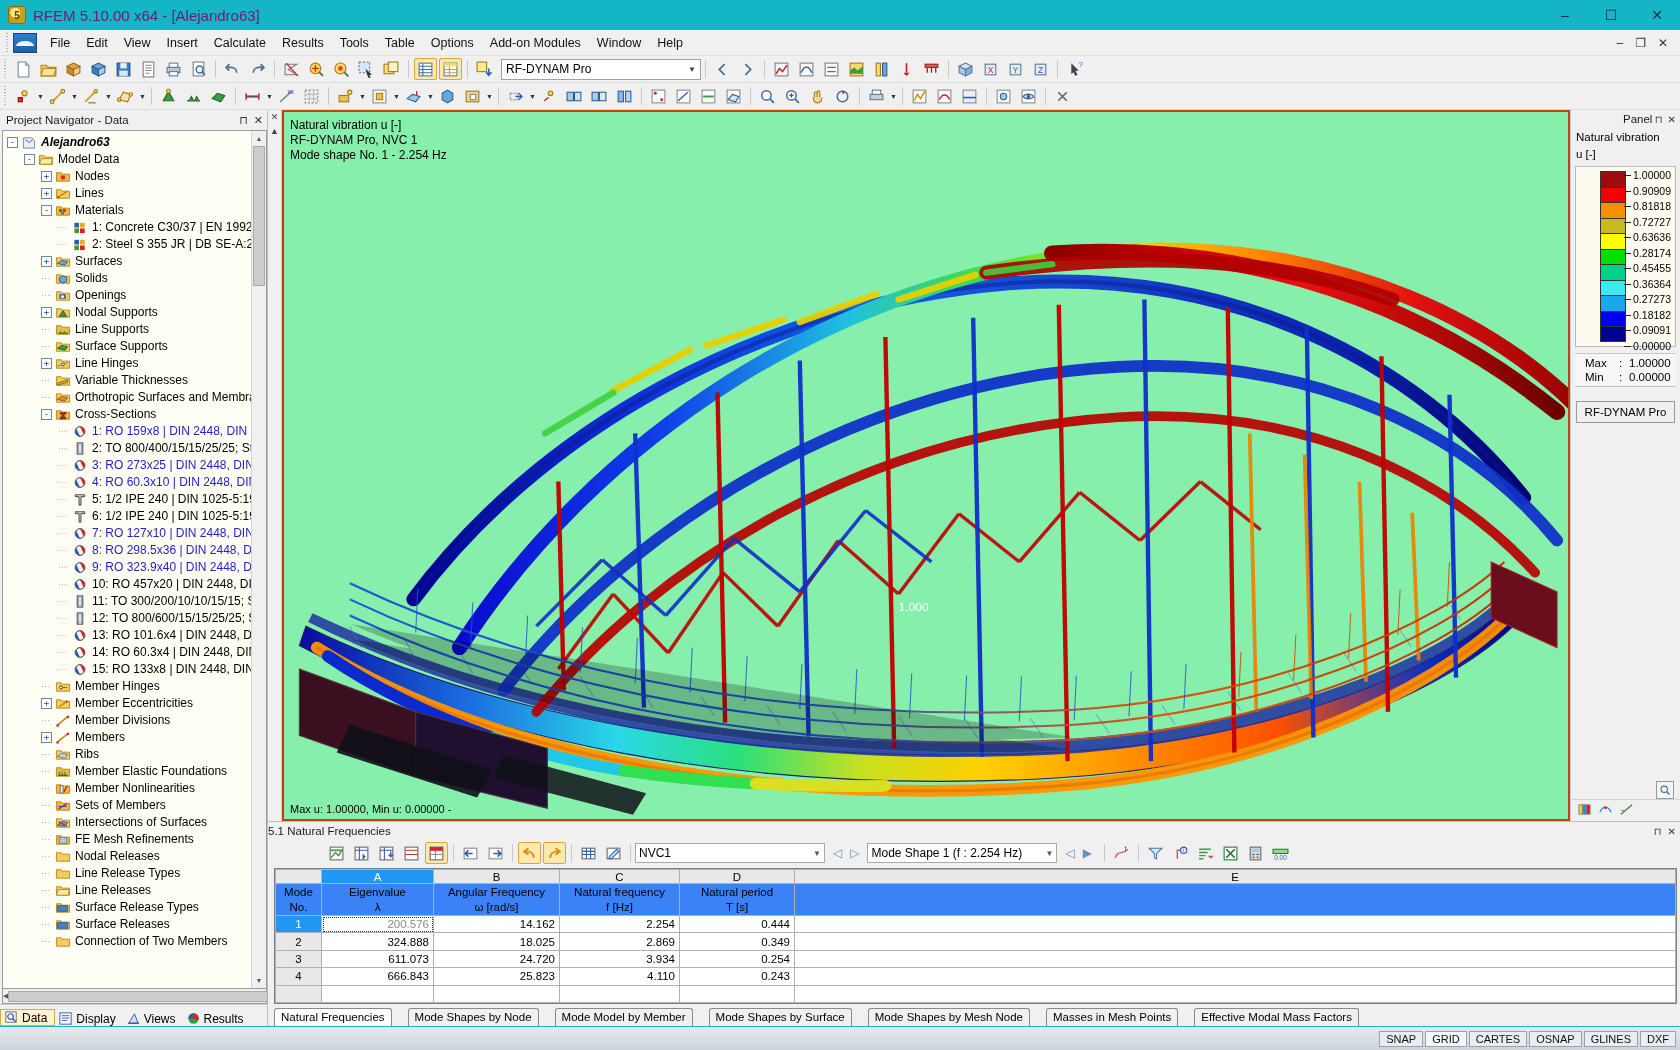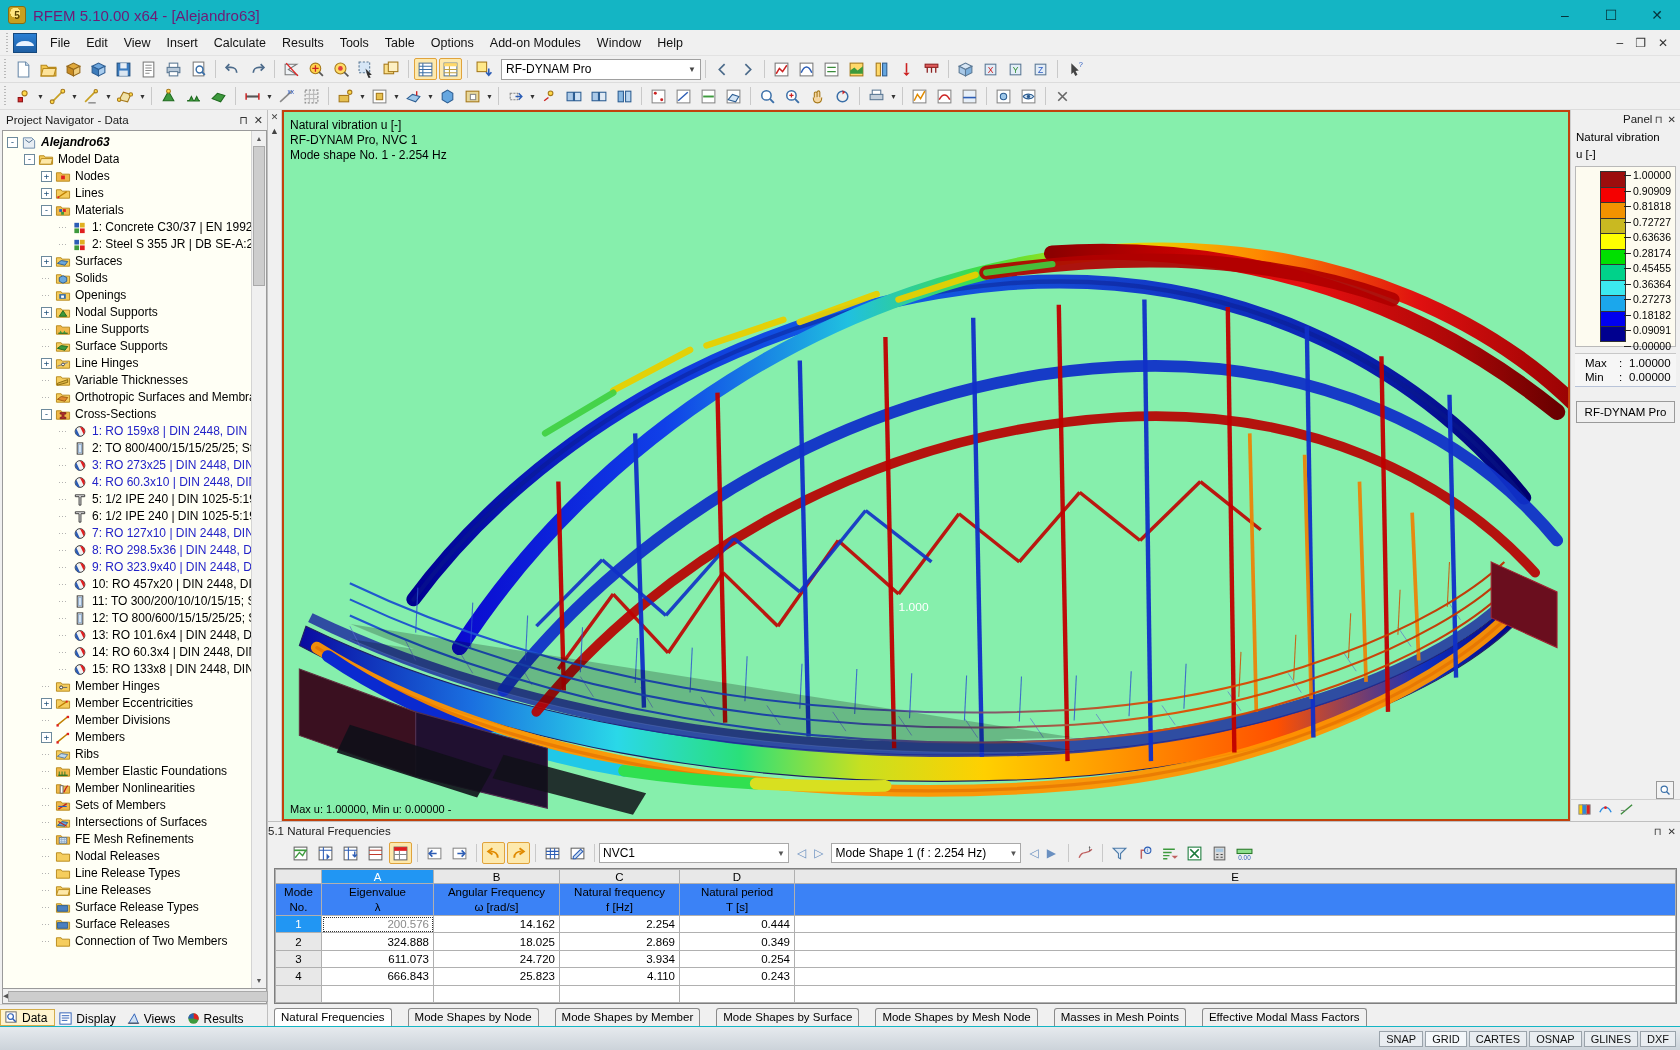--- a/index.html
+++ b/index.html
@@ -204,21 +204,21 @@
                 border-top: 1px solid #d0d0d0; }
 
   
   .tablepane {
     height: 205px; min-height: 205px; background: #f0f0f0;
     display: flex; flex-direction: column; border-top: 1px solid #bfbfbf;
   }
   .tp-title { height: 18px; display: flex; align-items: center; 
               font-size: 11.5px; color: #1a1a1a; }
   .tp-title .t-btns { margin-left: auto; display: flex; gap: 6px; padding-right: 4px; font-size: 10px; color: #333; }
-  .tp-toolbar { height: 26px; display: flex; align-items: center; padding-left: 20px; gap: 0; }
+  .tp-toolbar { height: 26px; display: flex; align-items: center; padding-left: 20px; gap: 0; margin-left: 36px; }
   .tp-combo { height: 20px; border: 1px solid #a9a9a9; background: #fff; display: flex;
               align-items: center; padding: 0 3px; font-size: 12px; }
   .nav-arrows { display: flex; align-items: center; gap: 8px; padding: 0 8px; color: #6a90c0; font-size: 12px; }
   .grid-outer { flex: 1; margin: 2px 3px 0 6px; border: 1px solid #7f7f7f; background: #fff; overflow: hidden; display: flex; }
   table.grid { border-collapse: collapse; width: 100%; table-layout: fixed; font-size: 11.5px; }
   table.grid th, table.grid td { border: 1px solid #b0b0b0; padding: 0 4px; height: 15px; }
   table.grid th.colhdr { background: #e8e8e8; text-align: center; color: #000; font-weight: normal; height: 14px; }
   table.grid th.colhdr.sel { background: #2196f3; color: #fff; }
   table.grid th.titlehdr { background: #3b82f6; text-align: center; font-weight: normal; line-height: 15px; }
   table.grid td.rowhdr { background: #e8e8e8; text-align: center; }
@@ -1798,21 +1798,21 @@
                   <td></td>
                   <td></td>
                 </tr>
               </tbody>
             </table>
         </div>
 
         <div class="tp-tabs" id="tp-tabs">
             <div class="tp-tab active">Natural Frequencies</div>
             <div class="tp-tab">Mode Shapes by Node</div>
-            <div class="tp-tab">Mode Shapes by Member</div>
+            <div class="tp-tab">Mode Model by Member</div>
             <div class="tp-tab">Mode Shapes by Surface</div>
             <div class="tp-tab">Mode Shapes by Mesh Node</div>
             <div class="tp-tab">Masses in Mesh Points</div>
             <div class="tp-tab">Effective Modal Mass Factors</div>
           </div>
       </div>
     </div>
   </div>
 
   <div class="statusbar">

